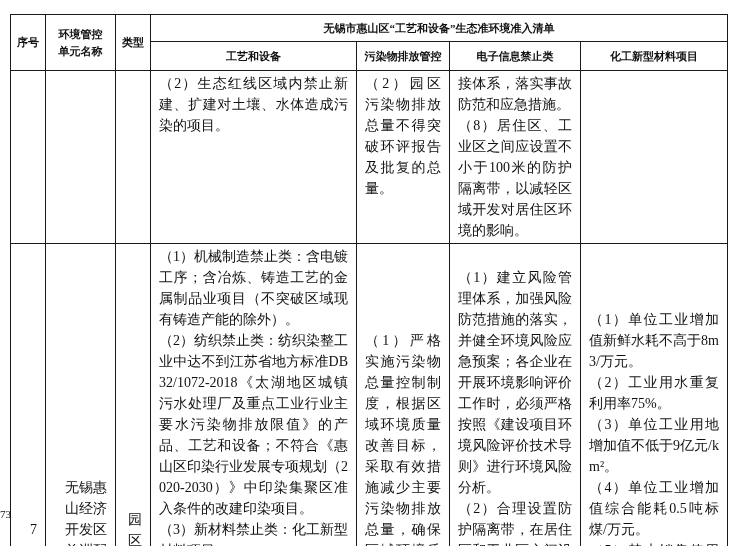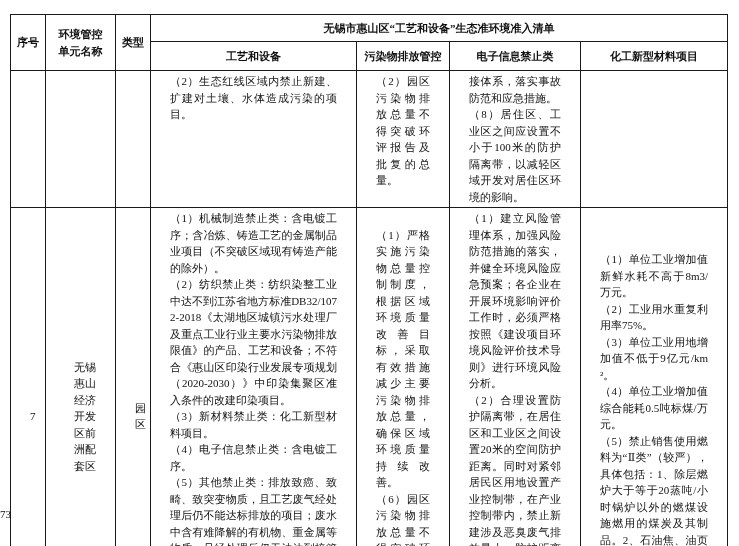--- a/index.html
+++ b/index.html
@@ -25,23 +25,23 @@
   table.access-list col.c-index   { width: 35px; }
   table.access-list col.c-unit    { width: 70px; }
   table.access-list col.c-type    { width: 35px; }
   table.access-list col.c-space   { width: 206px; }
   table.access-list col.c-poll    { width: 93px; }
   table.access-list col.c-risk    { width: 131px; }
   table.access-list col.c-res     { width: 147px; }
 
   table.access-list th, table.access-list td {
     border: 1px solid #1a1a1a;
-    font-size: 11px;
+    font-size: 14px;
     line-height: 1.5;
-    padding: 2px 19px;
+    padding: 2px 8px;
     white-space: pre-line;
     word-break: break-all;
   }
   table.access-list th {
     font-weight: bold;
     text-align: center;
     vertical-align: middle;
     font-size: 11px;
     padding: 3px 2px;
   }

